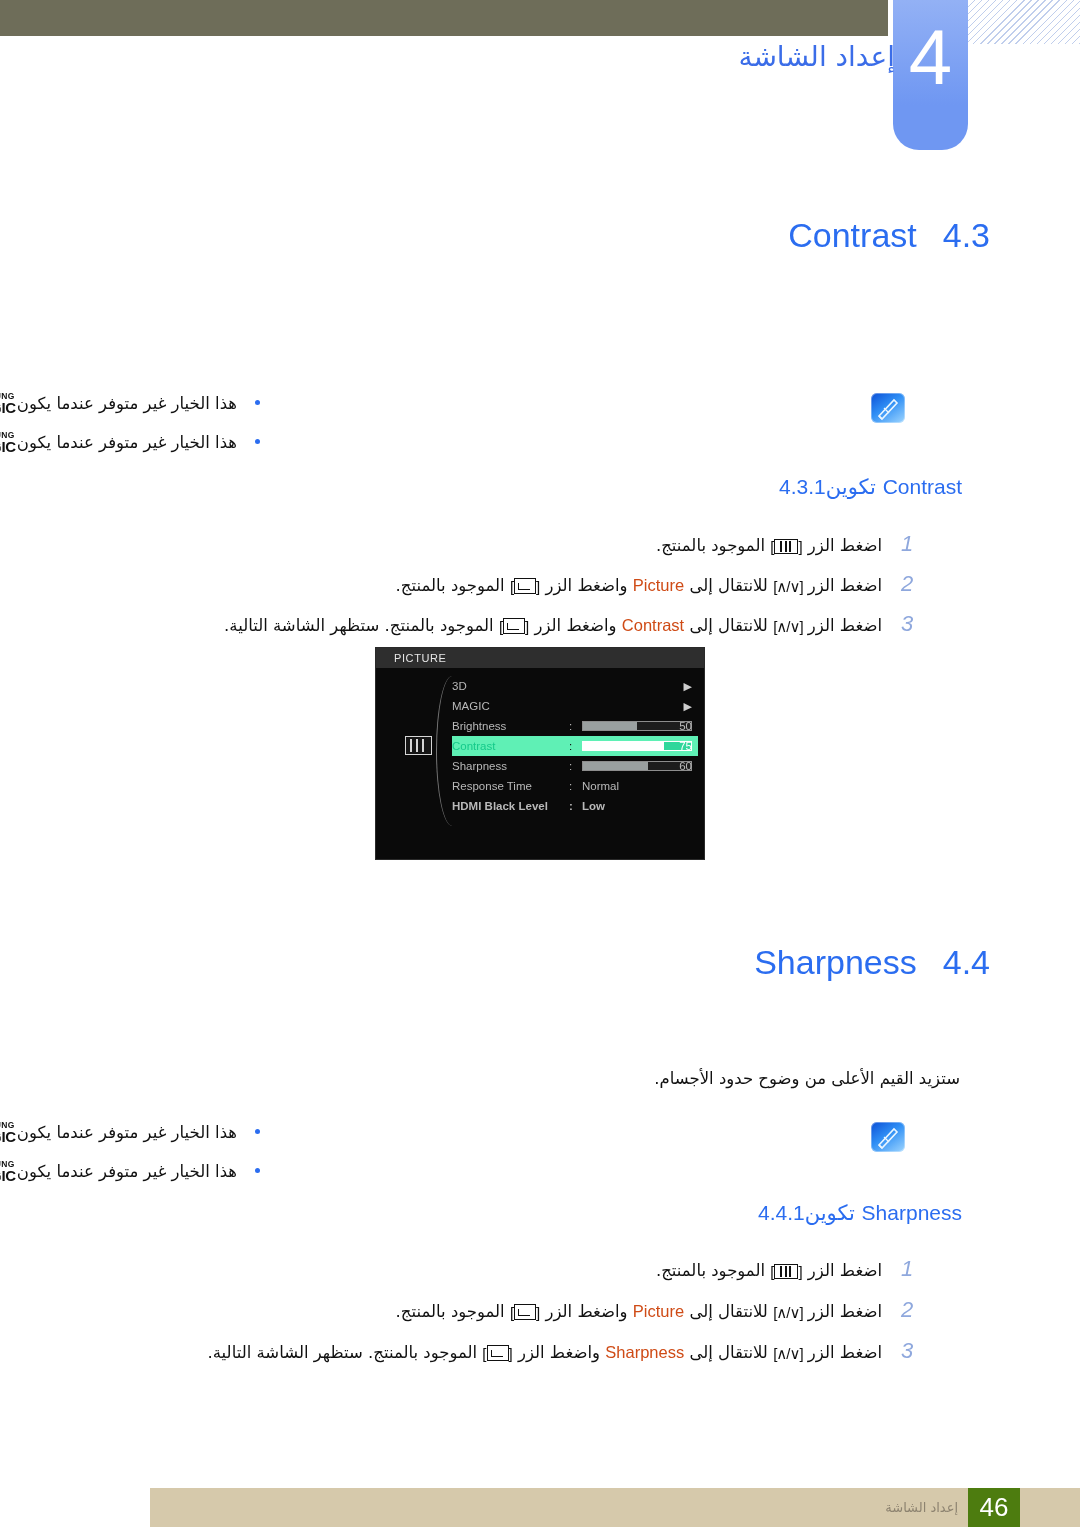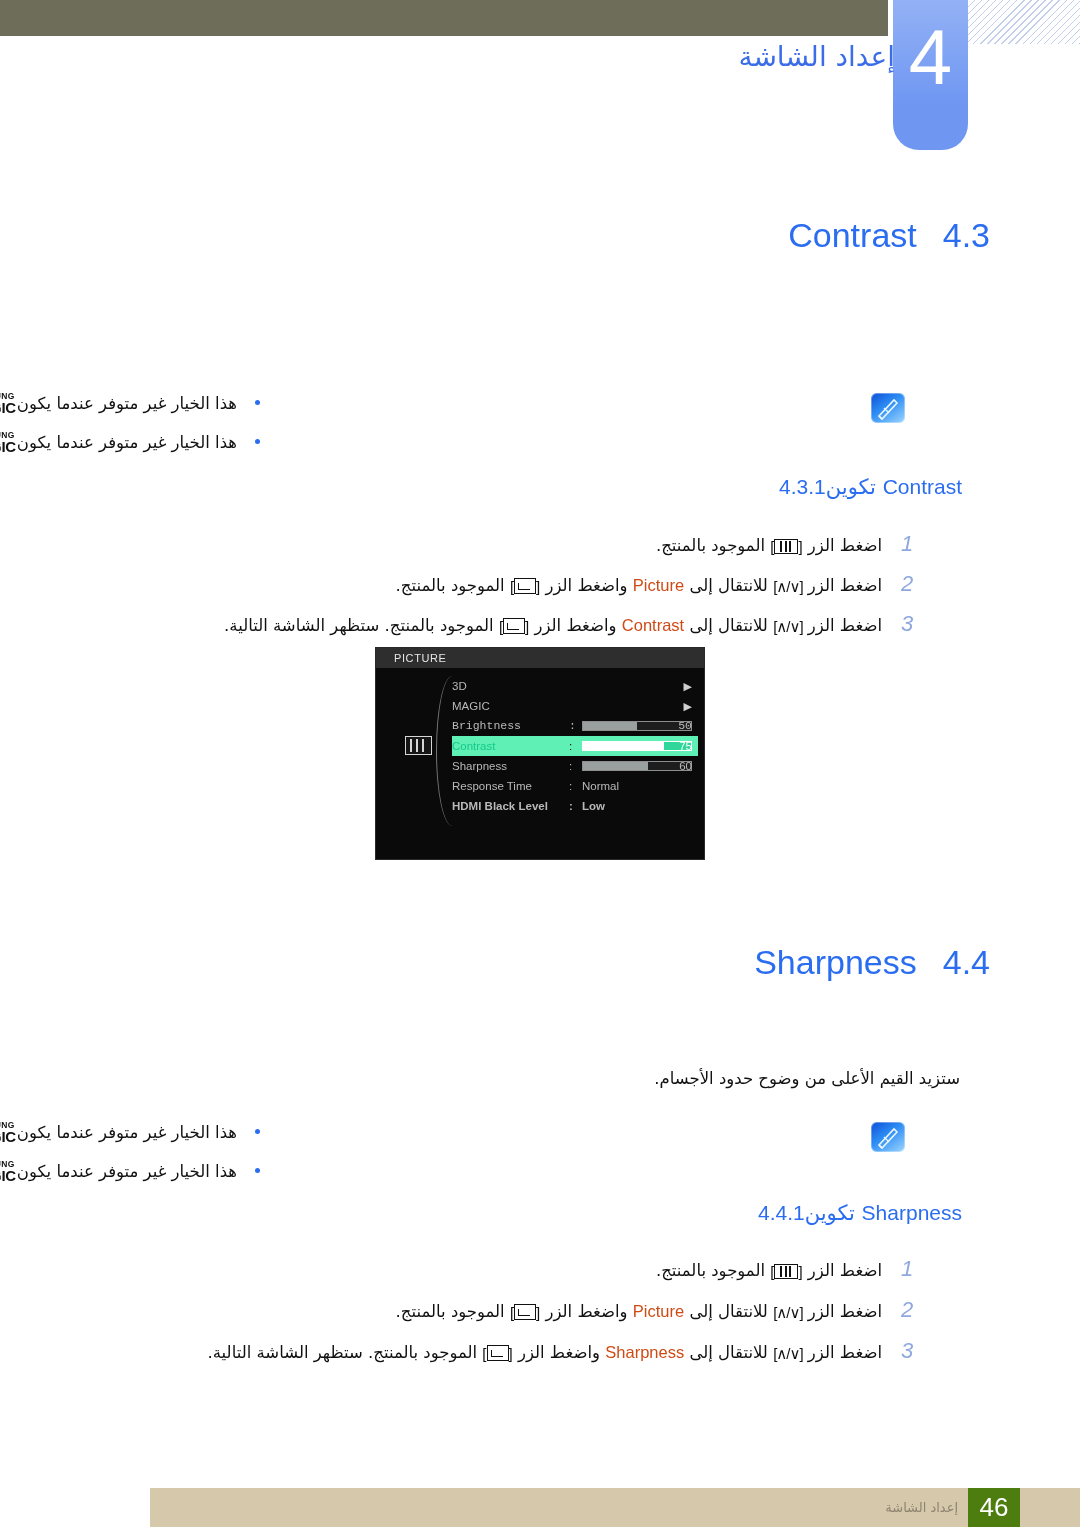--- a/index.html
+++ b/index.html
@@ -297,21 +297,21 @@
       <div class="osd-row" style="top:8px;">
         <span class="lbl">3D</span>
         <span class="arrow">▶</span>
       </div>
 
       <div class="osd-row" style="top:28px;">
         <span class="lbl">MAGIC</span>
         <span class="arrow">▶</span>
       </div>
 
-      <div class="osd-row" style="top:48px;font-family:Liberation Mono, monospace;">
+      <div class="osd-row" style="top:48px;">
         <span class="lbl">Brightness</span>
         <span class="colon">:</span>
         <span class="bar">
             <span class="fill" style="width:50%"></span>
           </span>
         <span class="val">50</span>
       </div>
 
       <div class="osd-row hl" style="top:68px;">
         <span class="lbl">Contrast</span>

